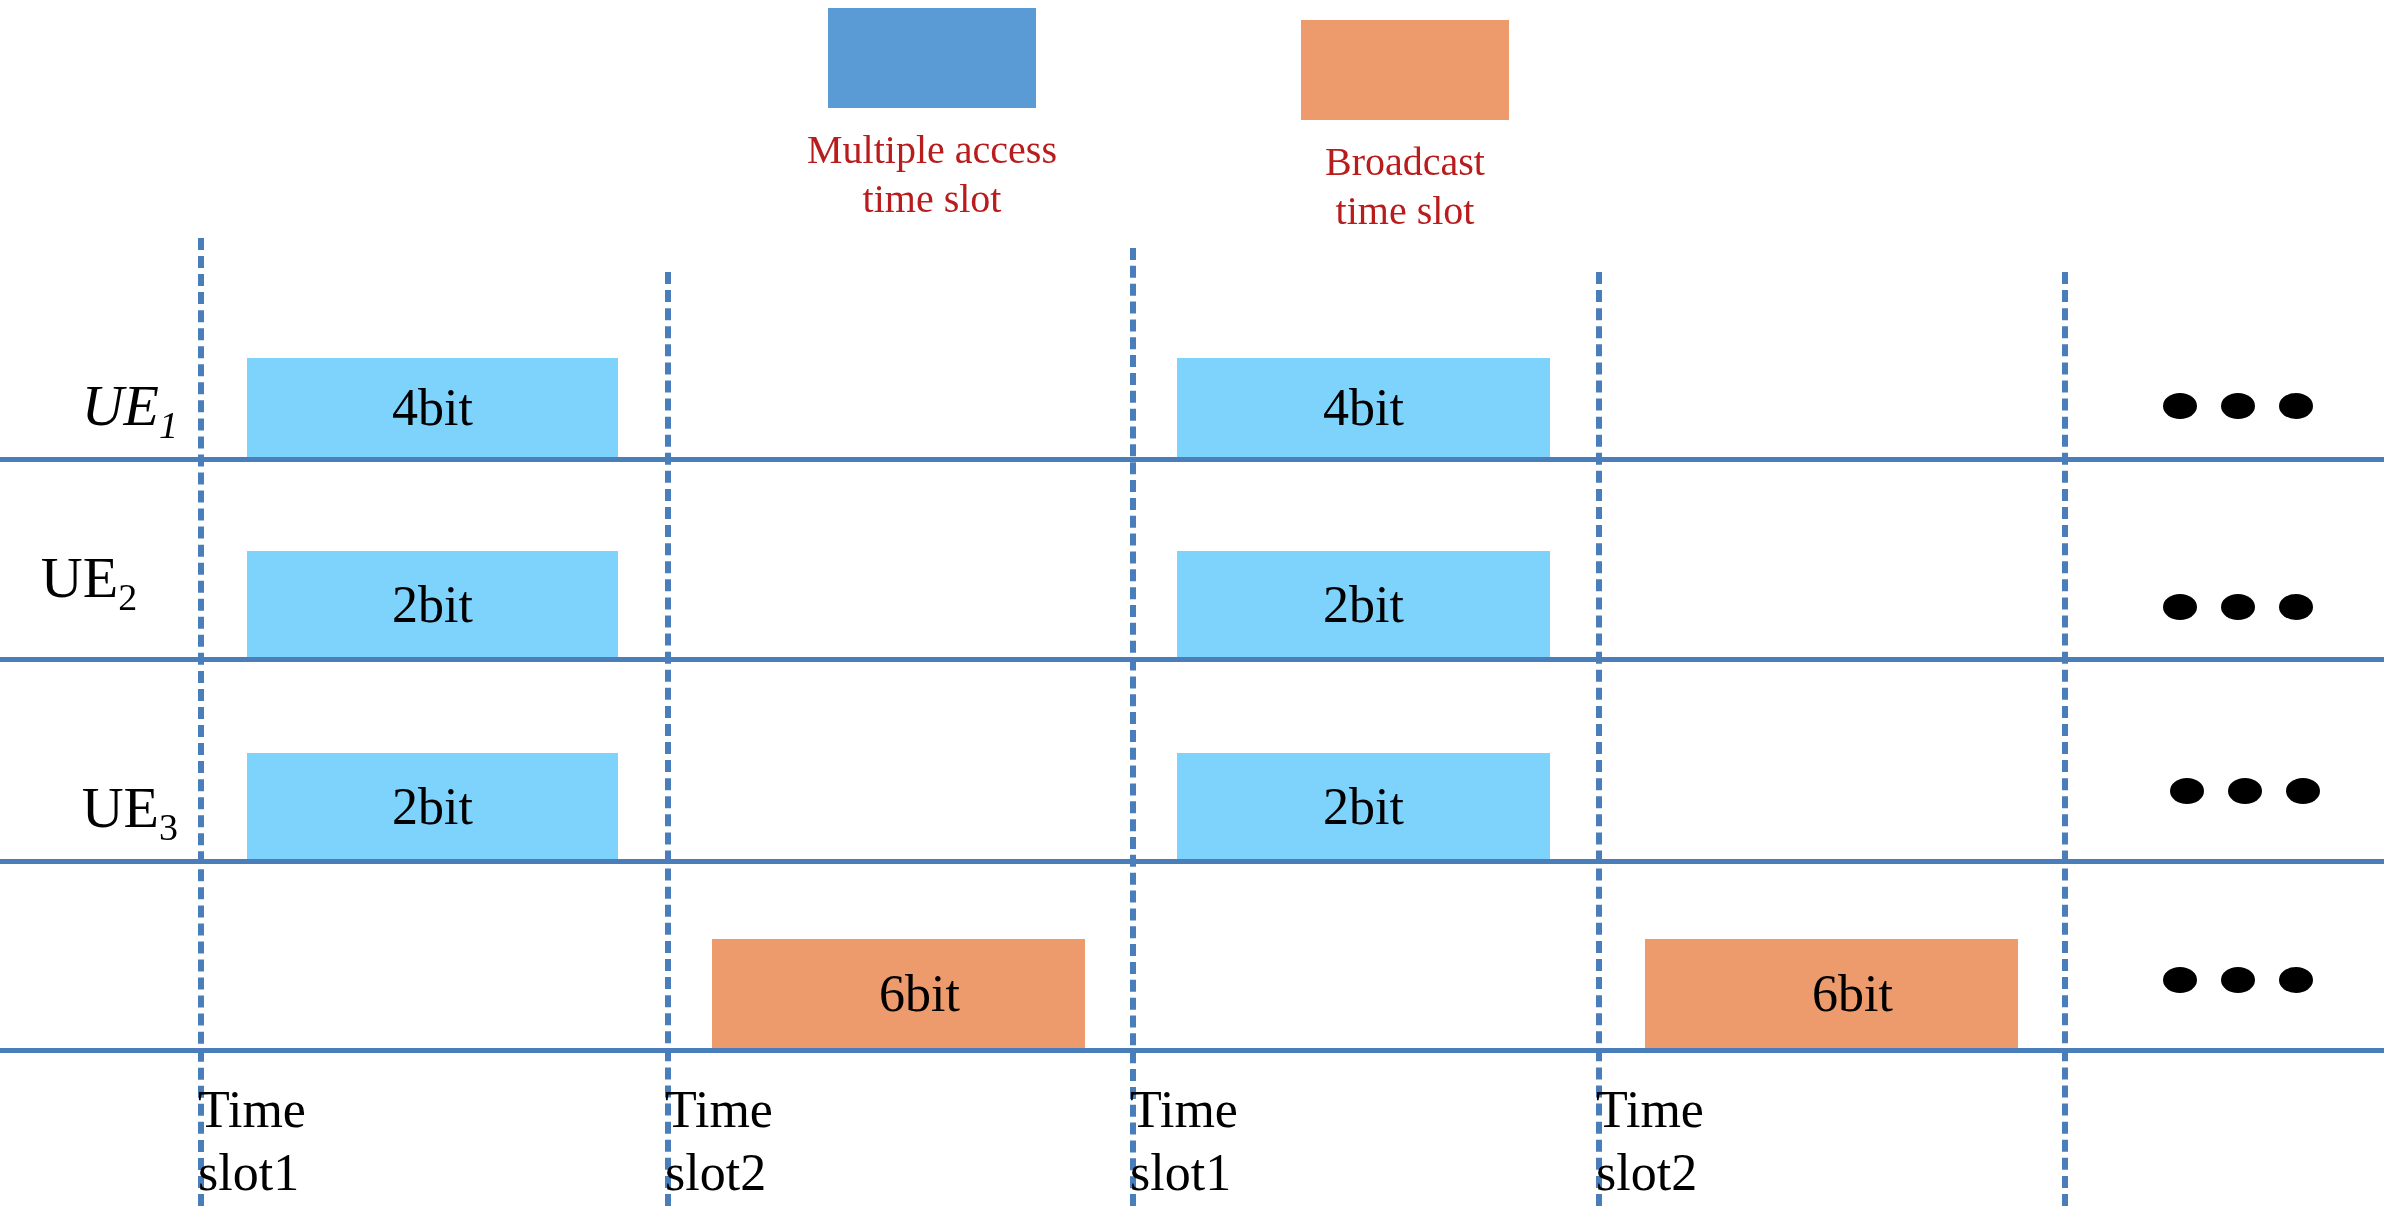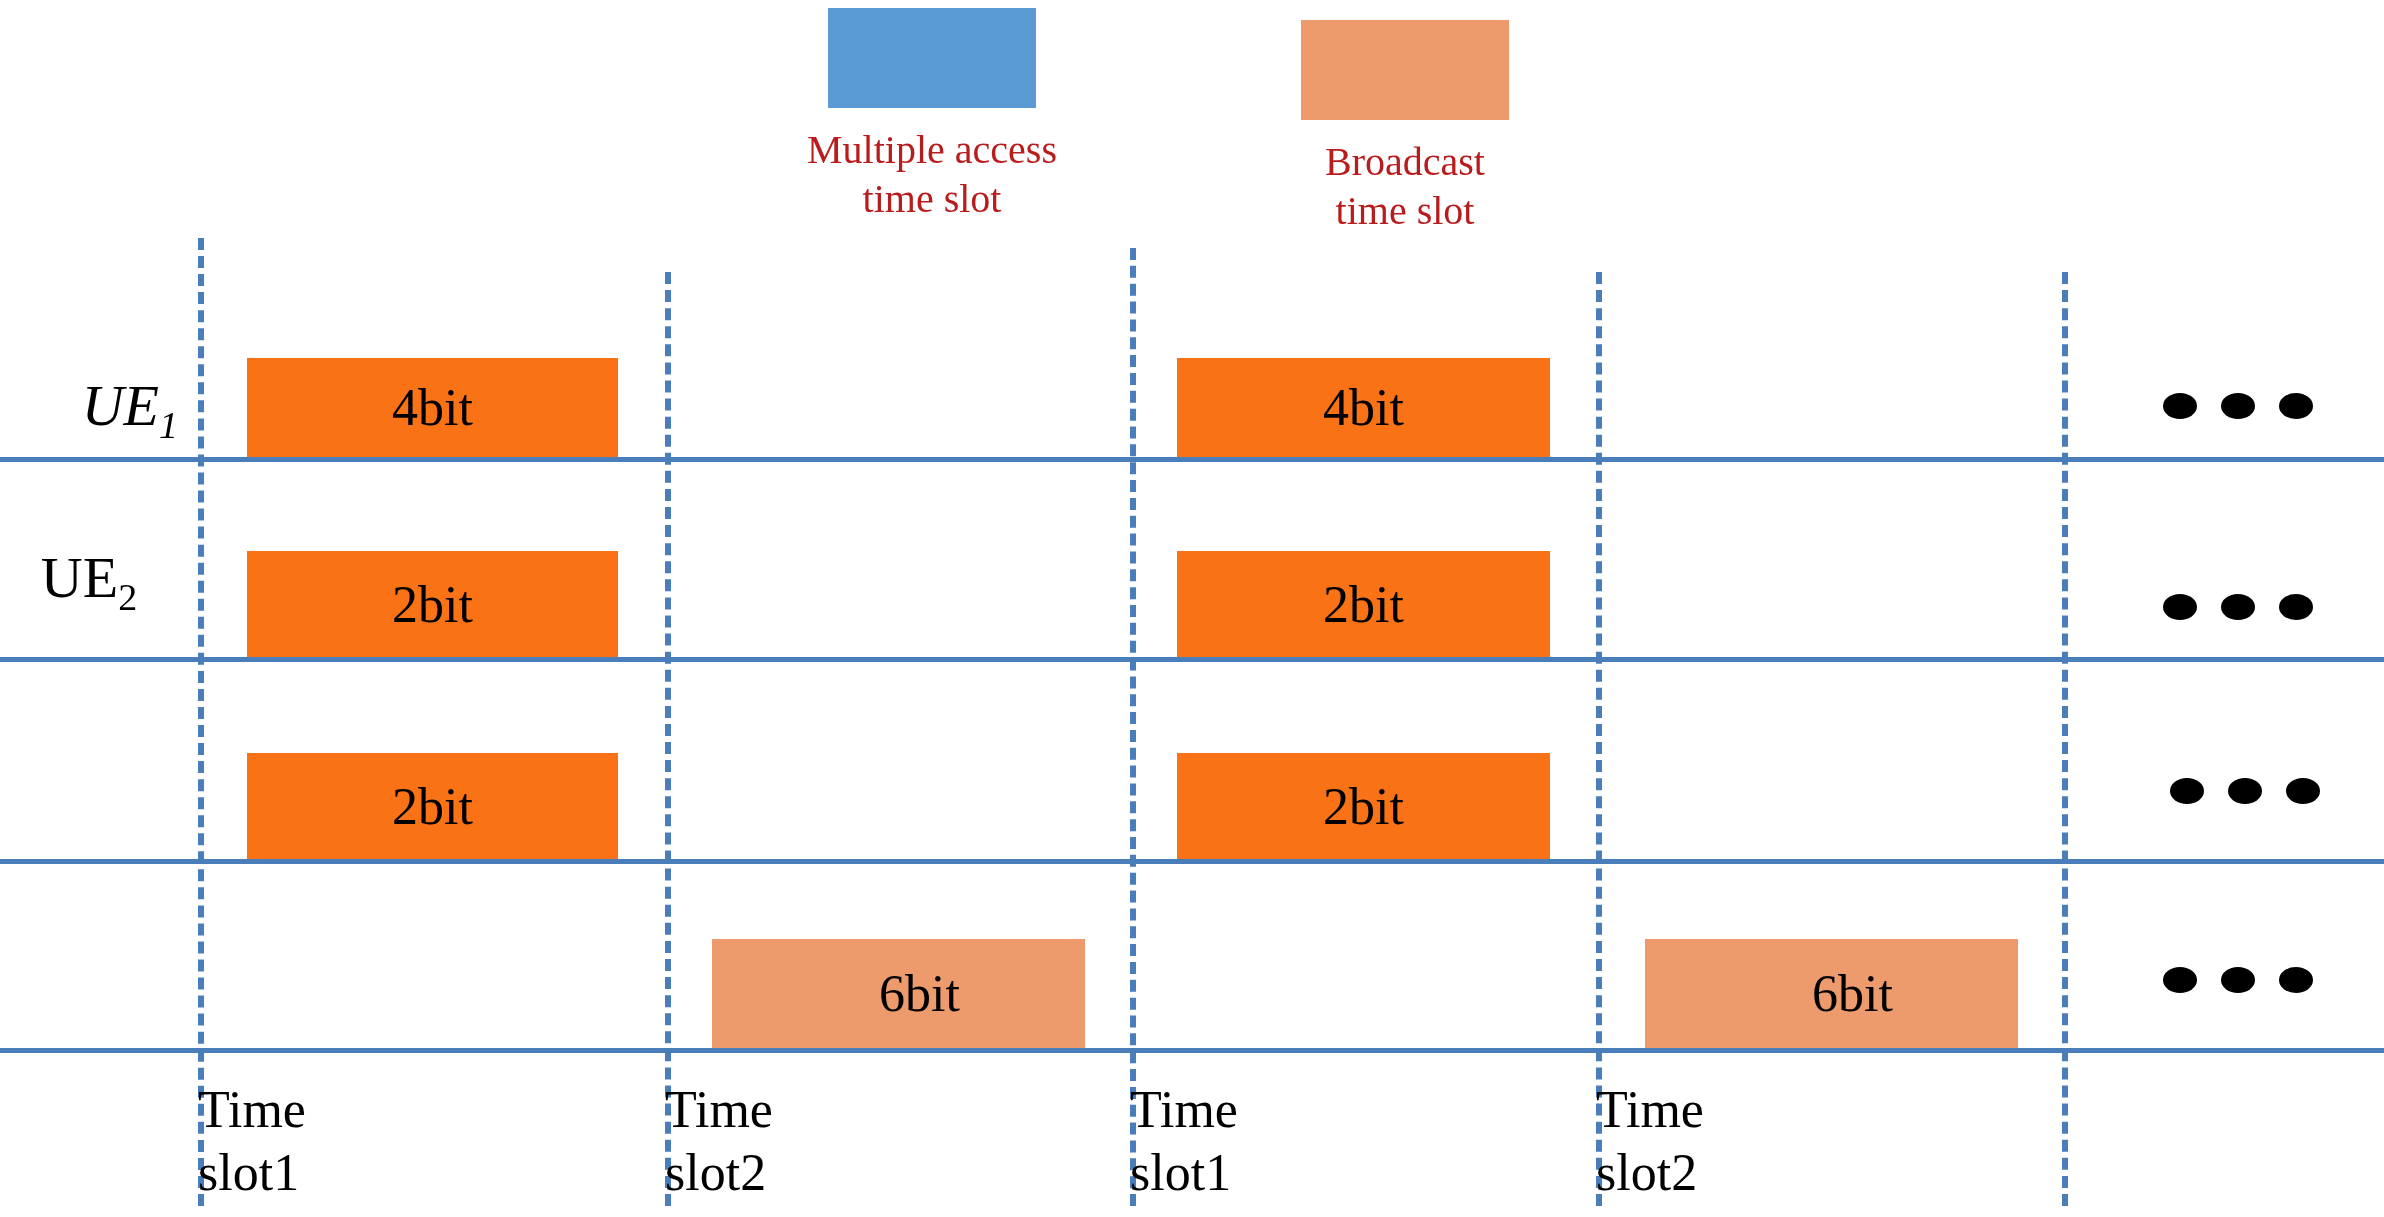--- a/index.html
+++ b/index.html
@@ -49,21 +49,21 @@
   
   .bar{
     position:absolute;
     display:flex;
     align-items:center;
     justify-content:center;
     color:#000000;
     font-size:52px;
     box-sizing:border-box;
   }
-  .bar.blue{background:#f97316;}
+  .bar.blue{background:#7dd3fc;}
   .bar.orange{background:#ed9b6c;padding-left:42px;}
 
   
   .dots{
     position:absolute;
     display:flex;
     gap:24px;
     align-items:center;
   }
   .dot{
@@ -112,20 +112,23 @@
   <div class="vline" style="left:2062px; top:272px; height:934px;"></div>
 
   <div class="row-label" style="left:0px; top:372px; width:178px;font-style:italic;">
     <span>UE</span><sub>1</sub>
   </div>
 
   <div class="row-label" style="left:0px; top:544px; width:178px;text-align:center;">
     <span>UE</span><sub>2</sub>
   </div>
 
+  <div class="row-label" style="left:0px; top:774px; width:178px;">
+    <span>UE</span><sub>3</sub>
+  </div>
 
 
   <div class="bar blue" style="left:247px; top:358px; width:371px; height:99px;">
     <span>4bit</span>
   </div>
 
   <div class="bar blue" style="left:1177px; top:358px; width:373px; height:99px;">
     <span>4bit</span>
   </div>
 

